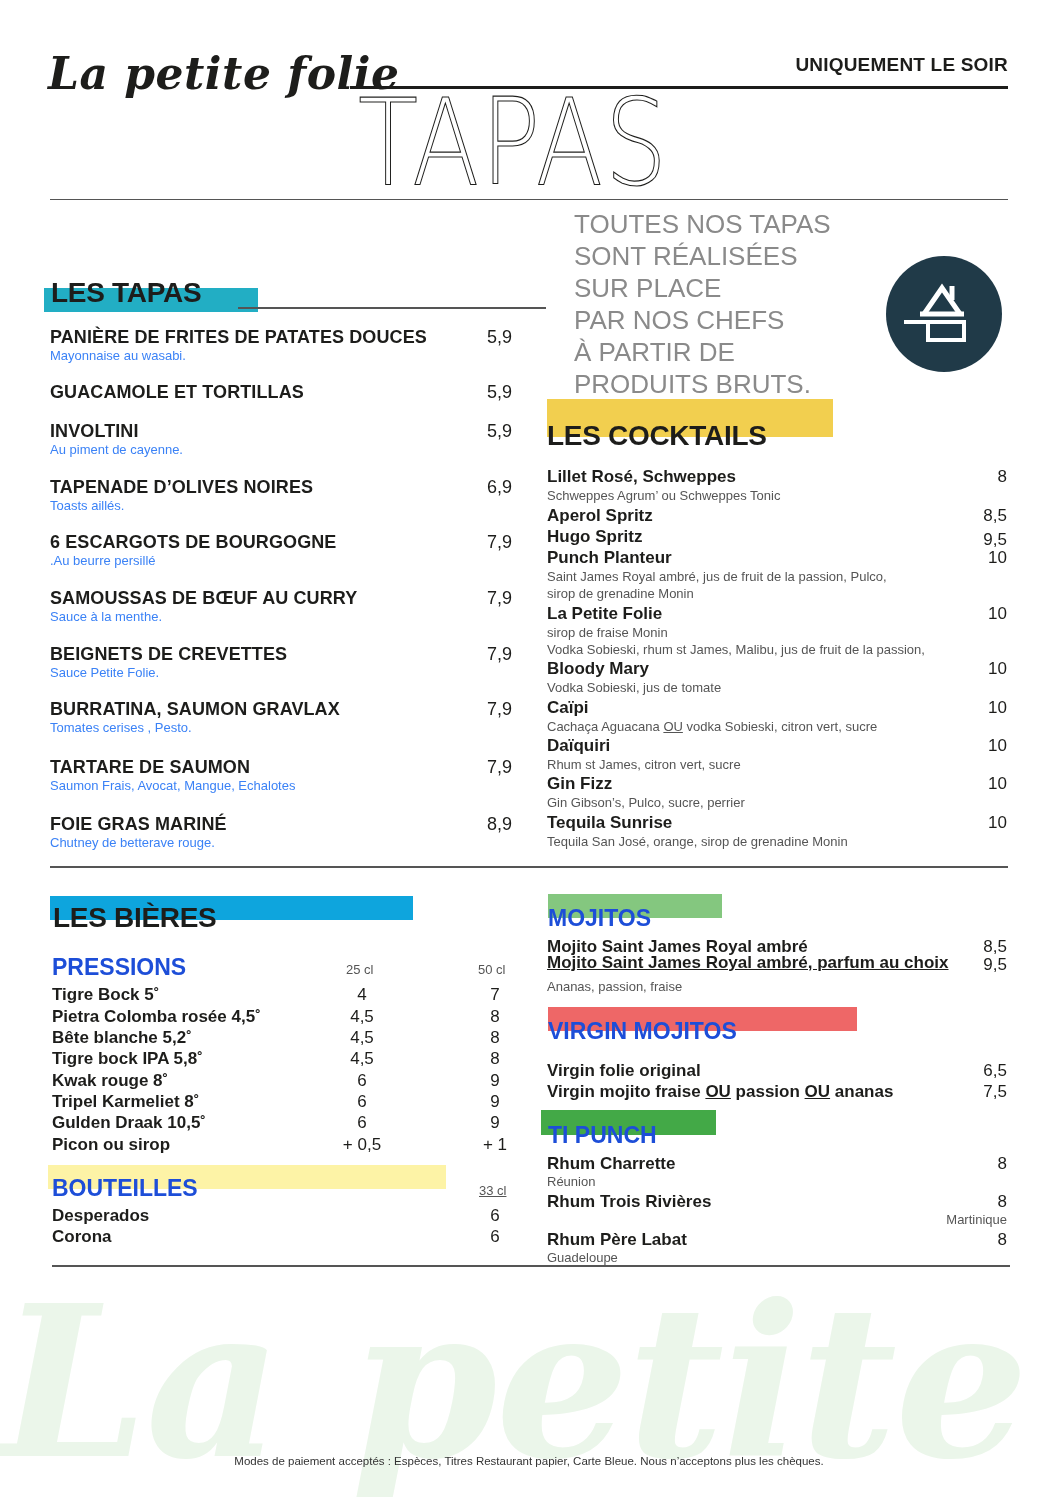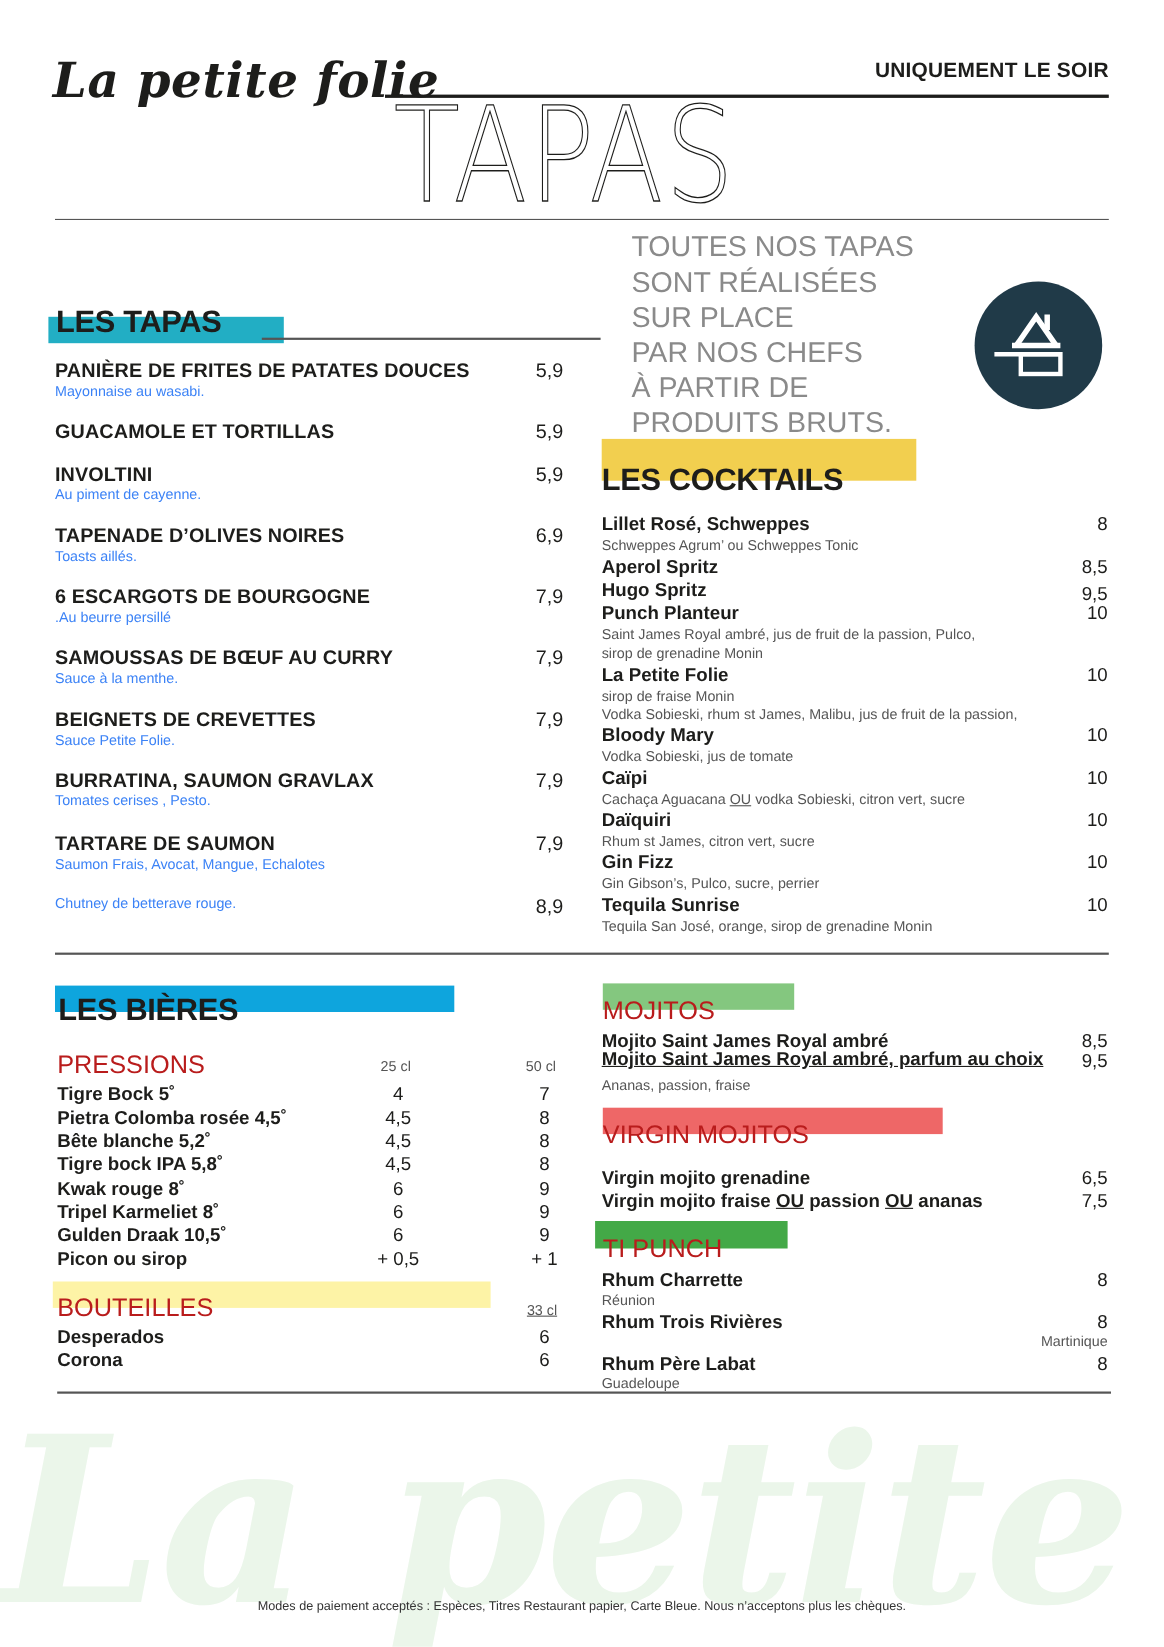--- a/index.html
+++ b/index.html
@@ -17,21 +17,21 @@
   .title-rule { left: 50px; top: 199px; width: 958px; height: 1px; background: #555; }
 
   .intro { left: 574px; top: 208px; font-size: 26px; font-weight: 300; color: #8a8a8a; line-height: 32px; }
   .intro div { white-space: nowrap; }
 
   .badge { left: 886px; top: 256px; width: 116px; height: 116px; border-radius: 50%; background: #203a48; }
 
   
   .hl { position: absolute; height: 24px; }
   .sec-title { position: absolute; font-weight: bold; font-size: 28px; color: #1d1d1b; line-height: 32px; letter-spacing: -0.3px; }
-  .sec-sub { position: absolute; font-size: 23px; color: #b91c1c; line-height: 28px; font-weight: normal; }
+  .sec-sub { position: absolute; font-size: 23px; color: #1d4ed8; line-height: 28px; font-weight: bold; }
 
   .tapas-rule { left: 238px; top: 307px; width: 308px; height: 2px; background: #555; }
 
   
   .tapa { position: absolute; left: 50px; width: 462px; }
   .tapa .name { font-size: 18px; font-weight: bold; letter-spacing: 0.1px; line-height: 22px; font-weight: 600; }
   .tapa .price { position: absolute; right: 0; top: 0; font-size: 18px; line-height: 22px; }
   .tapa .desc { font-size: 13px; color: #3b82f6; line-height: 16px; }
 
   .mid-rule { left: 50px; top: 866px; width: 958px; height: 2px; background: #555; }
@@ -129,20 +129,21 @@
   <div class="name">BURRATINA, SAUMON GRAVLAX</div>
   <div class="price">7,9</div>
   <div class="desc">Tomates cerises , Pesto.</div>
 </div>
 <div class="tapa" style="top:756px;">
   <div class="name">TARTARE DE SAUMON</div>
   <div class="price">7,9</div>
   <div class="desc">Saumon Frais, Avocat, Mangue, Echalotes</div>
 </div>
 <div class="tapa" style="top:813px;">
+  <div class="name">FOIE GRAS MARINÉ</div>
   <div class="price">8,9</div>
   <div class="desc">Chutney de betterave rouge.</div>
 </div>
 
 <div class="hl" style="left:547px;top:399px;width:286px;height:38px;background:#f2cf4f;"></div>
 <div class="sec-title" style="left:547px;top:420px;">LES COCKTAILS</div>
 
 <div class="ck" style="top:467px;">
   <div class="name">Lillet Rosé, Schweppes</div>
   <div class="price">8</div>
@@ -219,21 +220,21 @@
 <div class="beer-row" style="top:1226px;"><span>Corona</span><span class="c2">6</span></div>
 
 <div class="hl" style="left:548px;top:894px;width:174px;height:24px;background:#84c77f;"></div>
 <div class="sec-sub" style="left:548px;top:904px;">MOJITOS</div>
 <div class="mix-row" style="top:936px;"><span>Mojito Saint James Royal ambré</span><span class="price">8,5</span></div>
 <div class="mix-row" style="top:952px;text-decoration:underline;"><span>Mojito Saint James Royal ambré, parfum au choix</span><span class="price" style="top:2px;">9,5</span></div>
 <div class="mix-desc" style="top:979px;">Ananas, passion, fraise</div>
 
 <div class="hl" style="left:548px;top:1007px;width:309px;height:24px;background:#ee6767;"></div>
 <div class="sec-sub" style="left:548px;top:1017px;">VIRGIN MOJITOS</div>
-<div class="mix-row" style="top:1060px;"><span>Virgin mojito grenadine</span><span class="price">6,5</span></div>
+<div class="mix-row" style="top:1060px;"><span>Virgin folie original</span><span class="price">6,5</span></div>
 <div class="mix-row" style="top:1081px;"><span>Virgin mojito fraise </span><span class="ou">OU</span><span> passion </span><span class="ou">OU</span><span> ananas</span><span class="price">7,5</span></div>
 
 <div class="hl" style="left:541px;top:1110px;width:175px;height:25px;background:#43a947;"></div>
 <div class="sec-sub" style="left:548px;top:1121px;">TI PUNCH</div>
 <div class="ck" style="top:1154px;">
   <div class="name">Rhum Charrette</div>
   <div class="price">8</div>
   <div class="desc" style="line-height:15px;">Réunion</div>
 </div>
 <div class="ck" style="top:1192px;">

